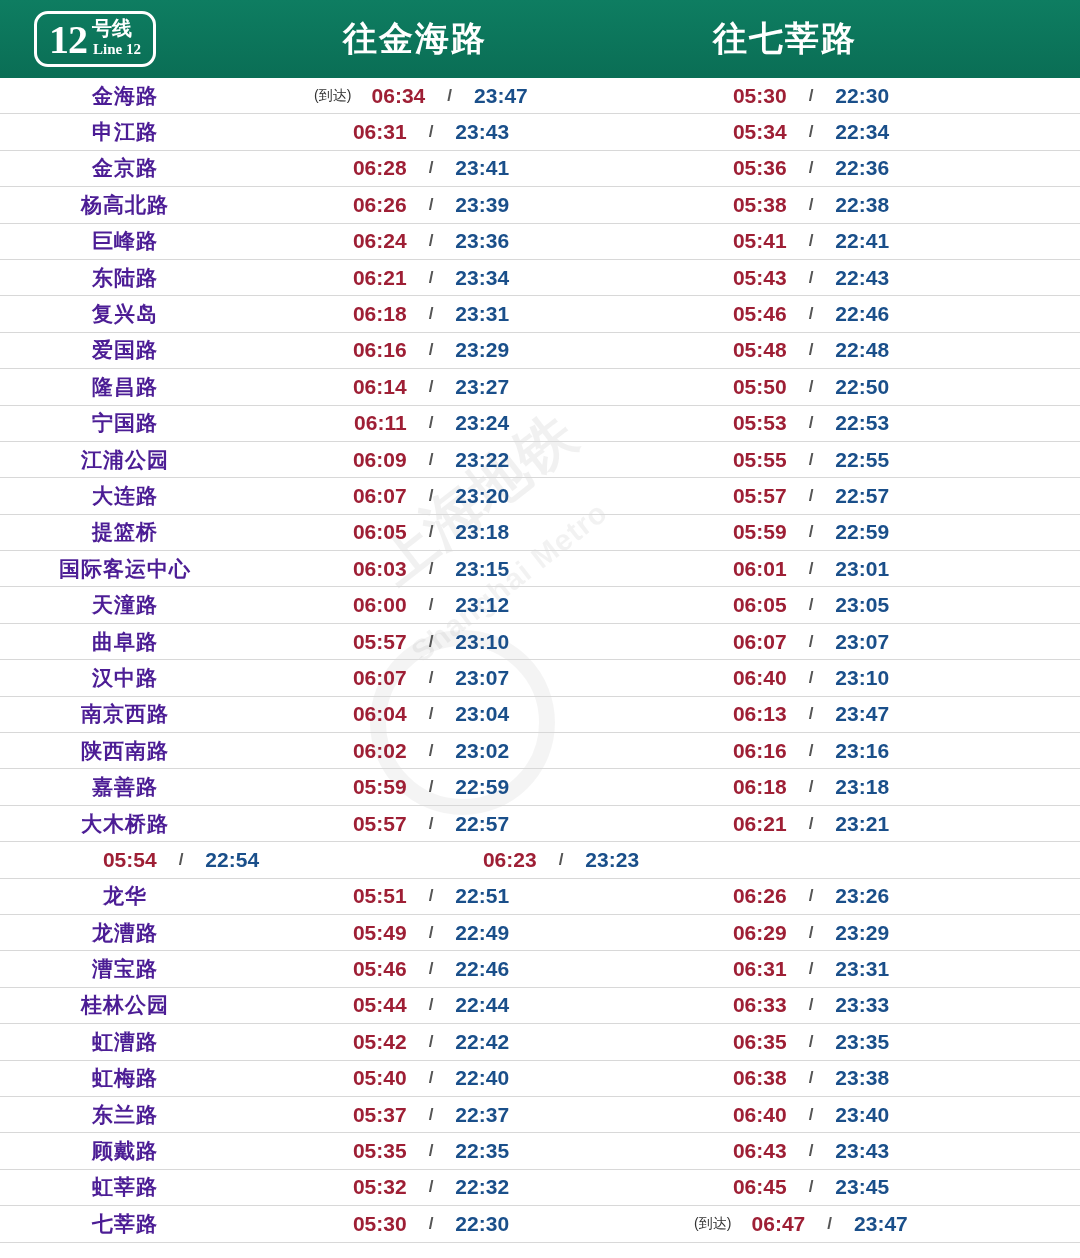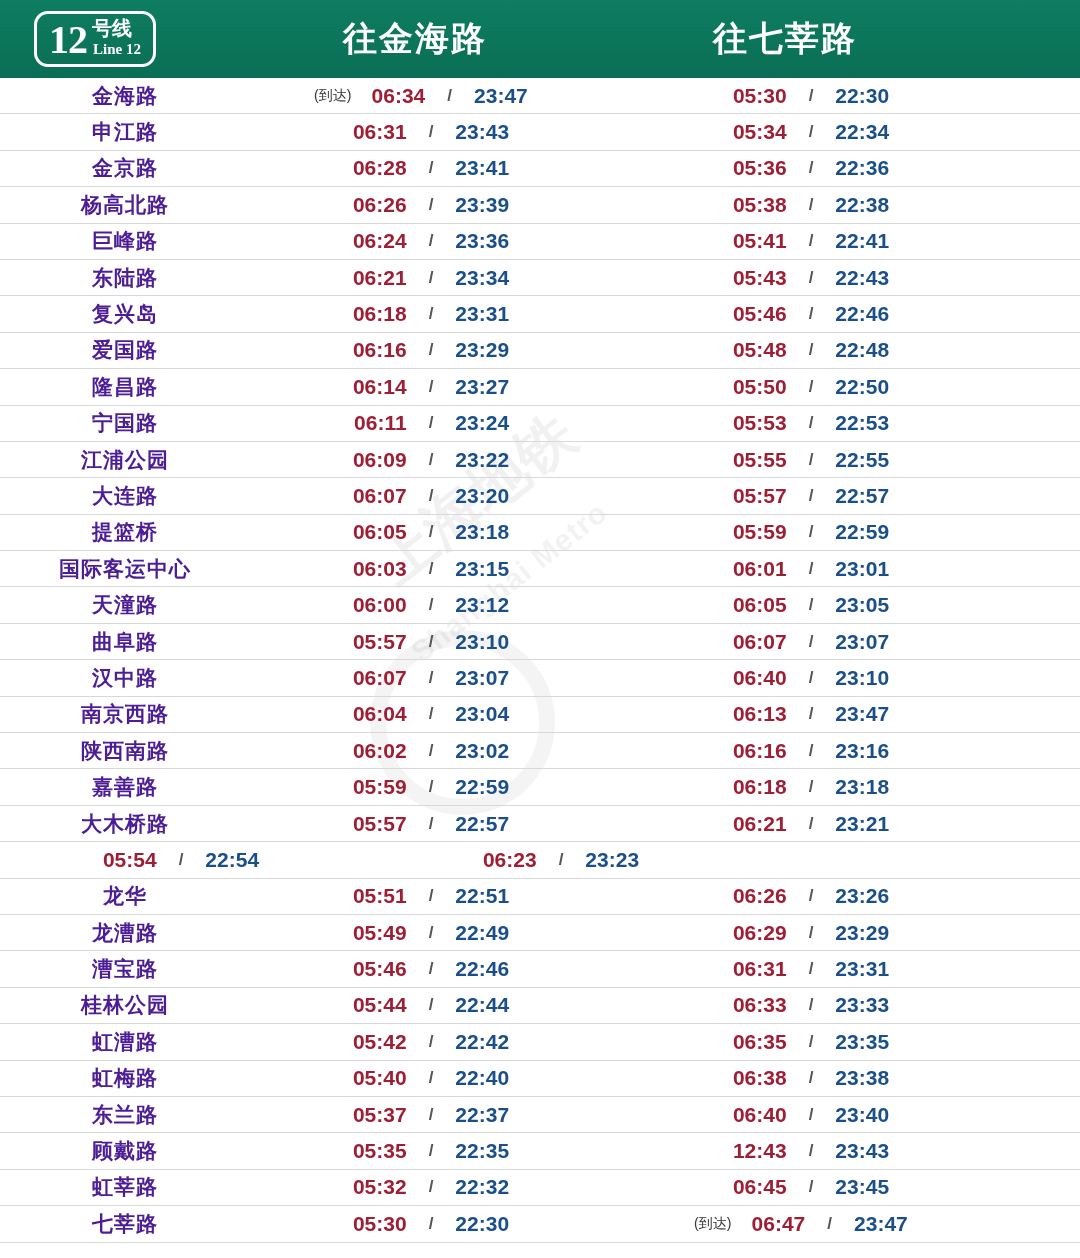--- a/index.html
+++ b/index.html
@@ -647,21 +647,21 @@
       <div class="row">
         <div class="cell-station">顾戴路</div>
         <div class="cell-times">
           <span class="note"></span>
           <span class="t-first">05:35</span>
           <span class="sep">/</span>
           <span class="t-last">22:35</span>
         </div>
         <div class="cell-times second">
           <span class="note"></span>
-          <span class="t-first">12:43</span>
+          <span class="t-first">06:43</span>
           <span class="sep">/</span>
           <span class="t-last">23:43</span>
         </div>
       </div>
       <div class="row">
         <div class="cell-station">虹莘路</div>
         <div class="cell-times">
           <span class="note"></span>
           <span class="t-first">05:32</span>
           <span class="sep">/</span>

